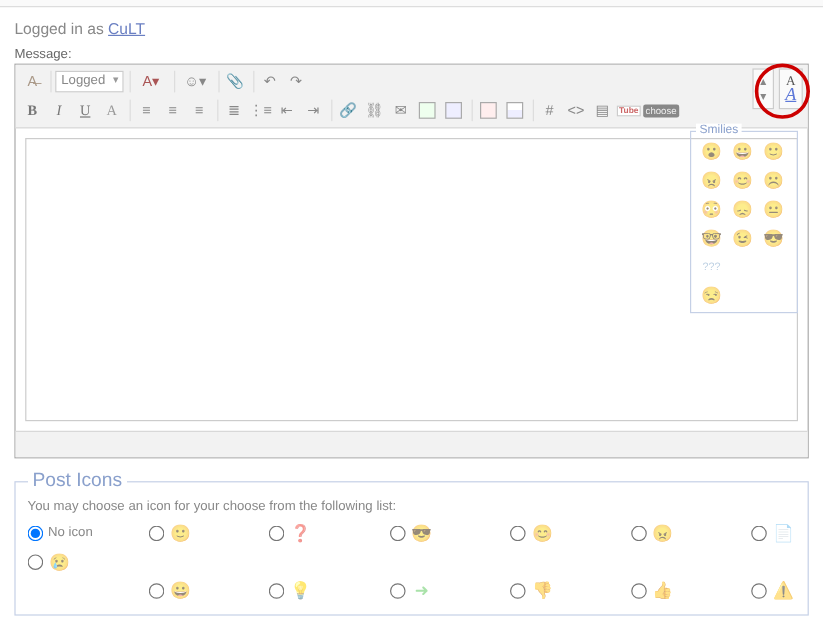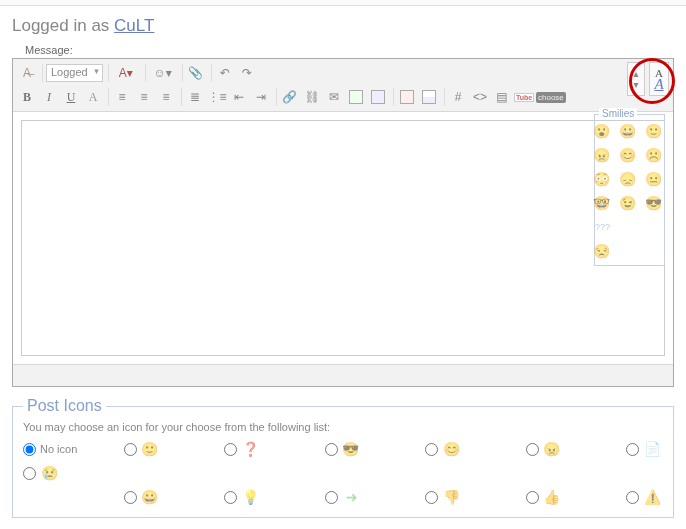--- a/index.html
+++ b/index.html
@@ -16,32 +16,32 @@
     background: #fafafa;
     border-bottom: 1px solid #ddd;
   }
   .main { padding: 8px 12px 4px 12px; }
   .title-row {
     display: flex;
     justify-content: space-between;
     align-items: flex-start;
   }
   .title-row label { color: #666; }
-  .logged { color: #888; font-size: 17px; padding-top: 2px;}
+  .logged { color: #888; font-size: 13px; padding-top: 2px;}
   .logged a { color: #6a7fc2; text-decoration: underline; }
   .title-input {
     width: 370px;
     height: 22px;
     border: 1px solid #ccc;
     display: block;
     margin-top: 2px;
     padding: 2px 4px;
     font-size: 11px;
   }
-  .msg-label { margin-top: 8px; color: #666; margin-left: 13px; }
+  .msg-label { margin-top: 8px; color: #666; }
   .editor-border {
     border: 1px solid #aaa;
     margin-top: 2px;
     padding: 0;
   }
   .toolbar {
     background: #f2f2f2;
     border-bottom: 1px solid #d8d8d8;
     padding: 3px 4px;
     position: relative;
@@ -133,21 +133,21 @@
     height: 236px;
     border: 1px solid #ccc;
     background: #fff;
     resize: none;
     font-family: Verdana, Arial, sans-serif;
     font-size: 12px;
     padding: 4px;
   }
   .smilies {
     border: 1px solid #c5d0e6;
-    width: 71px;
+    width: 90px;
     position: absolute;
     right: 8px;
     top: 2px;
     padding: 6px 4px 4px 4px;
   }
   .smilies-legend {
     position: absolute;
     top: -7px;
     left: 4px;
     background: #fff;

